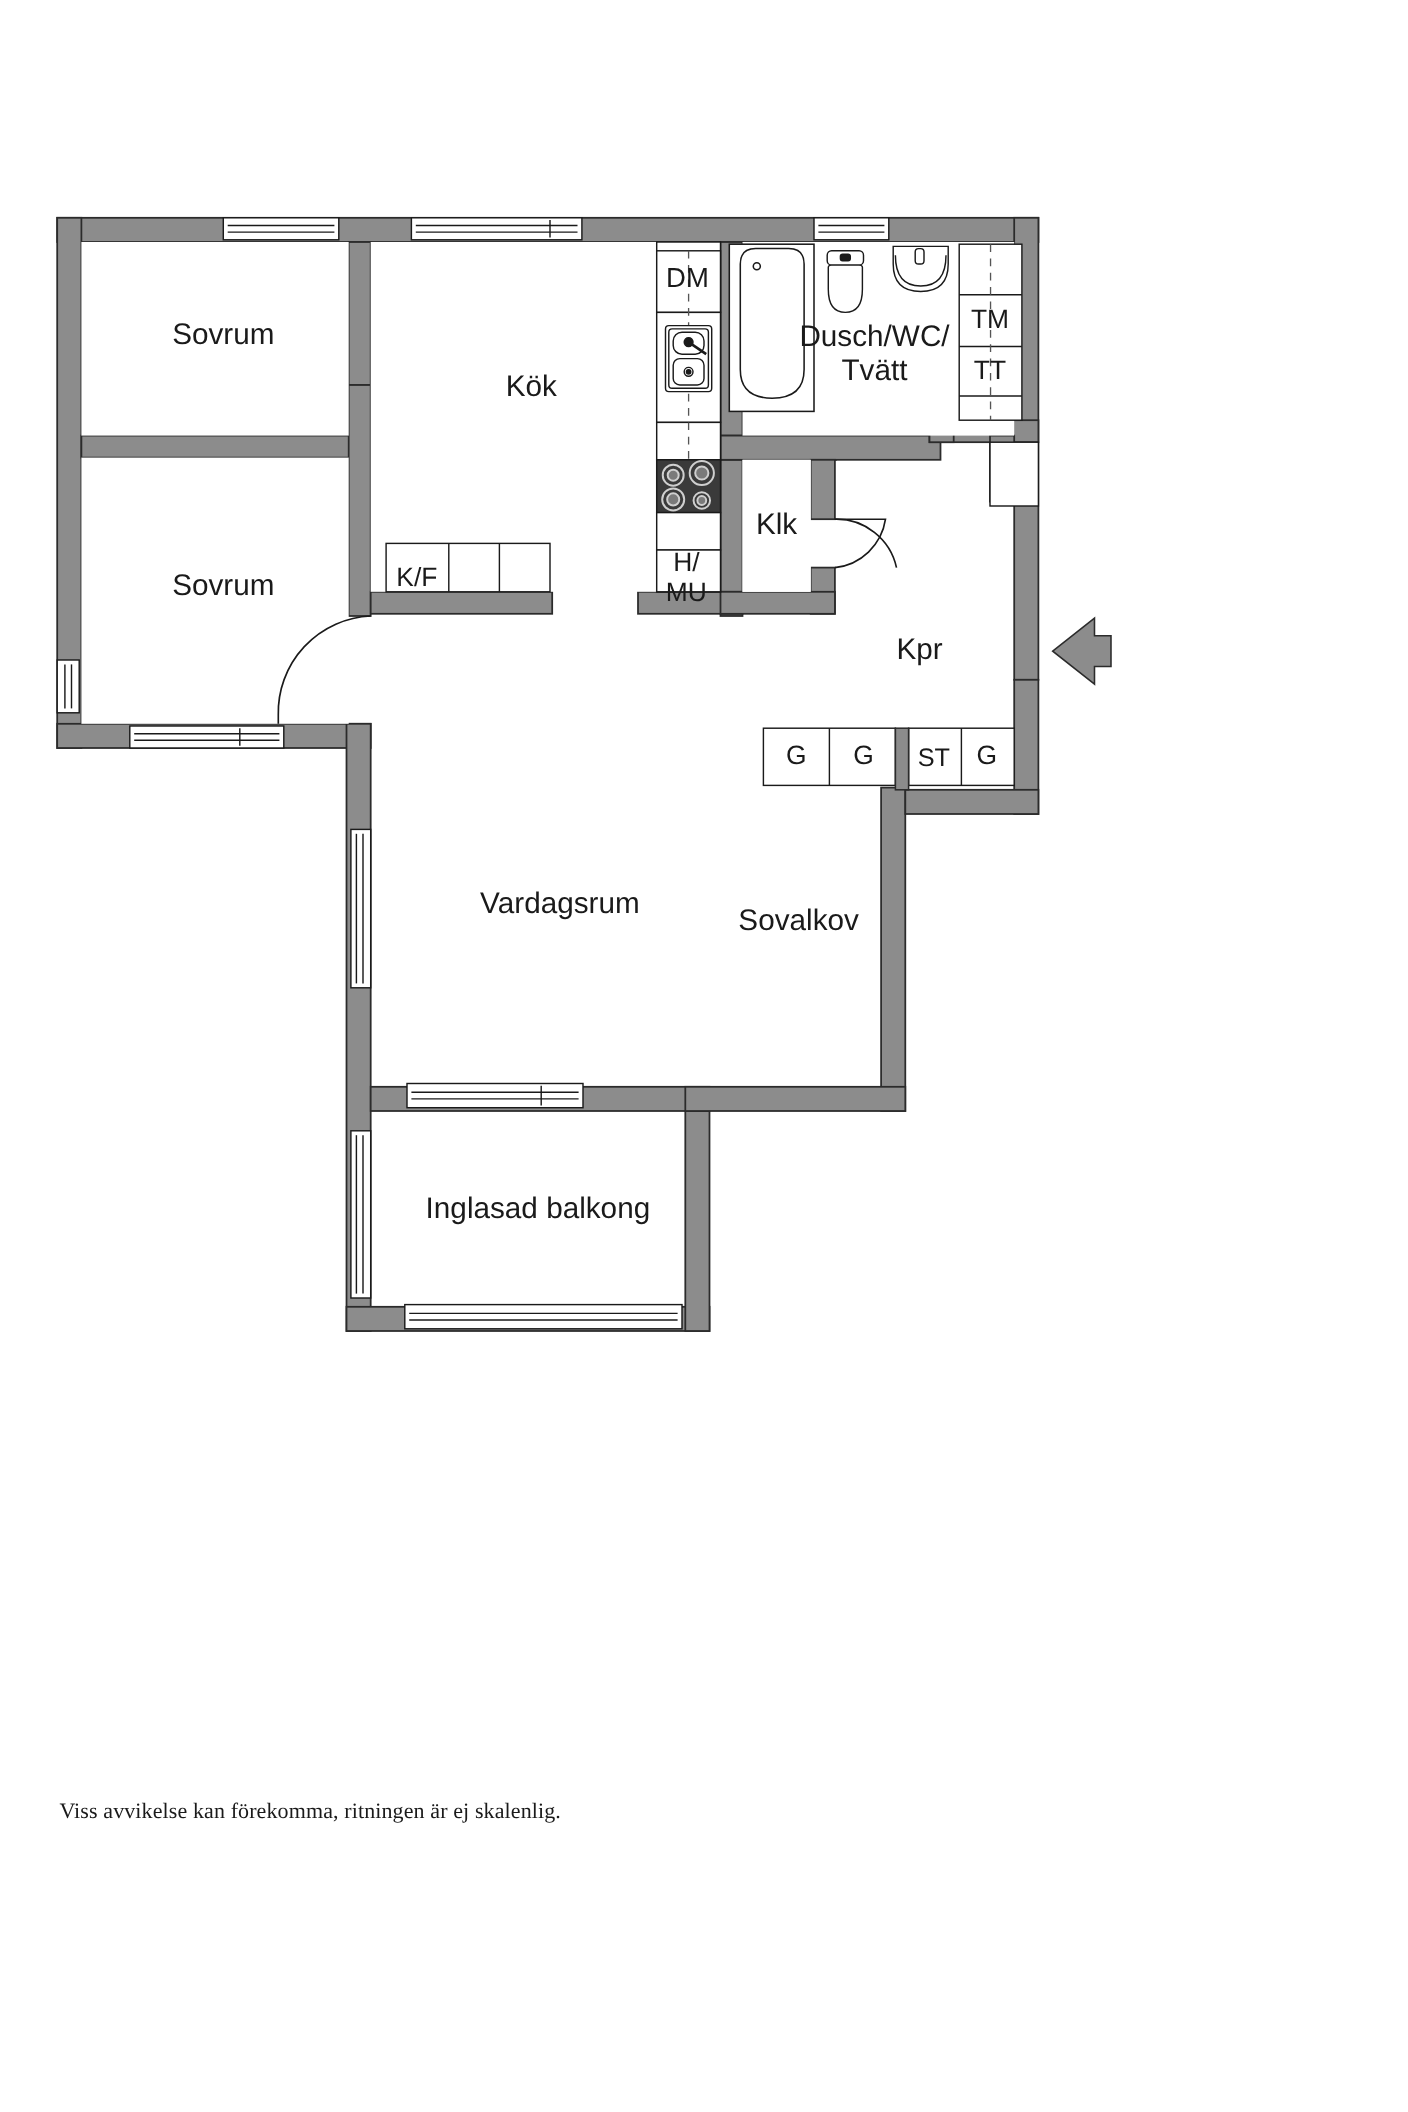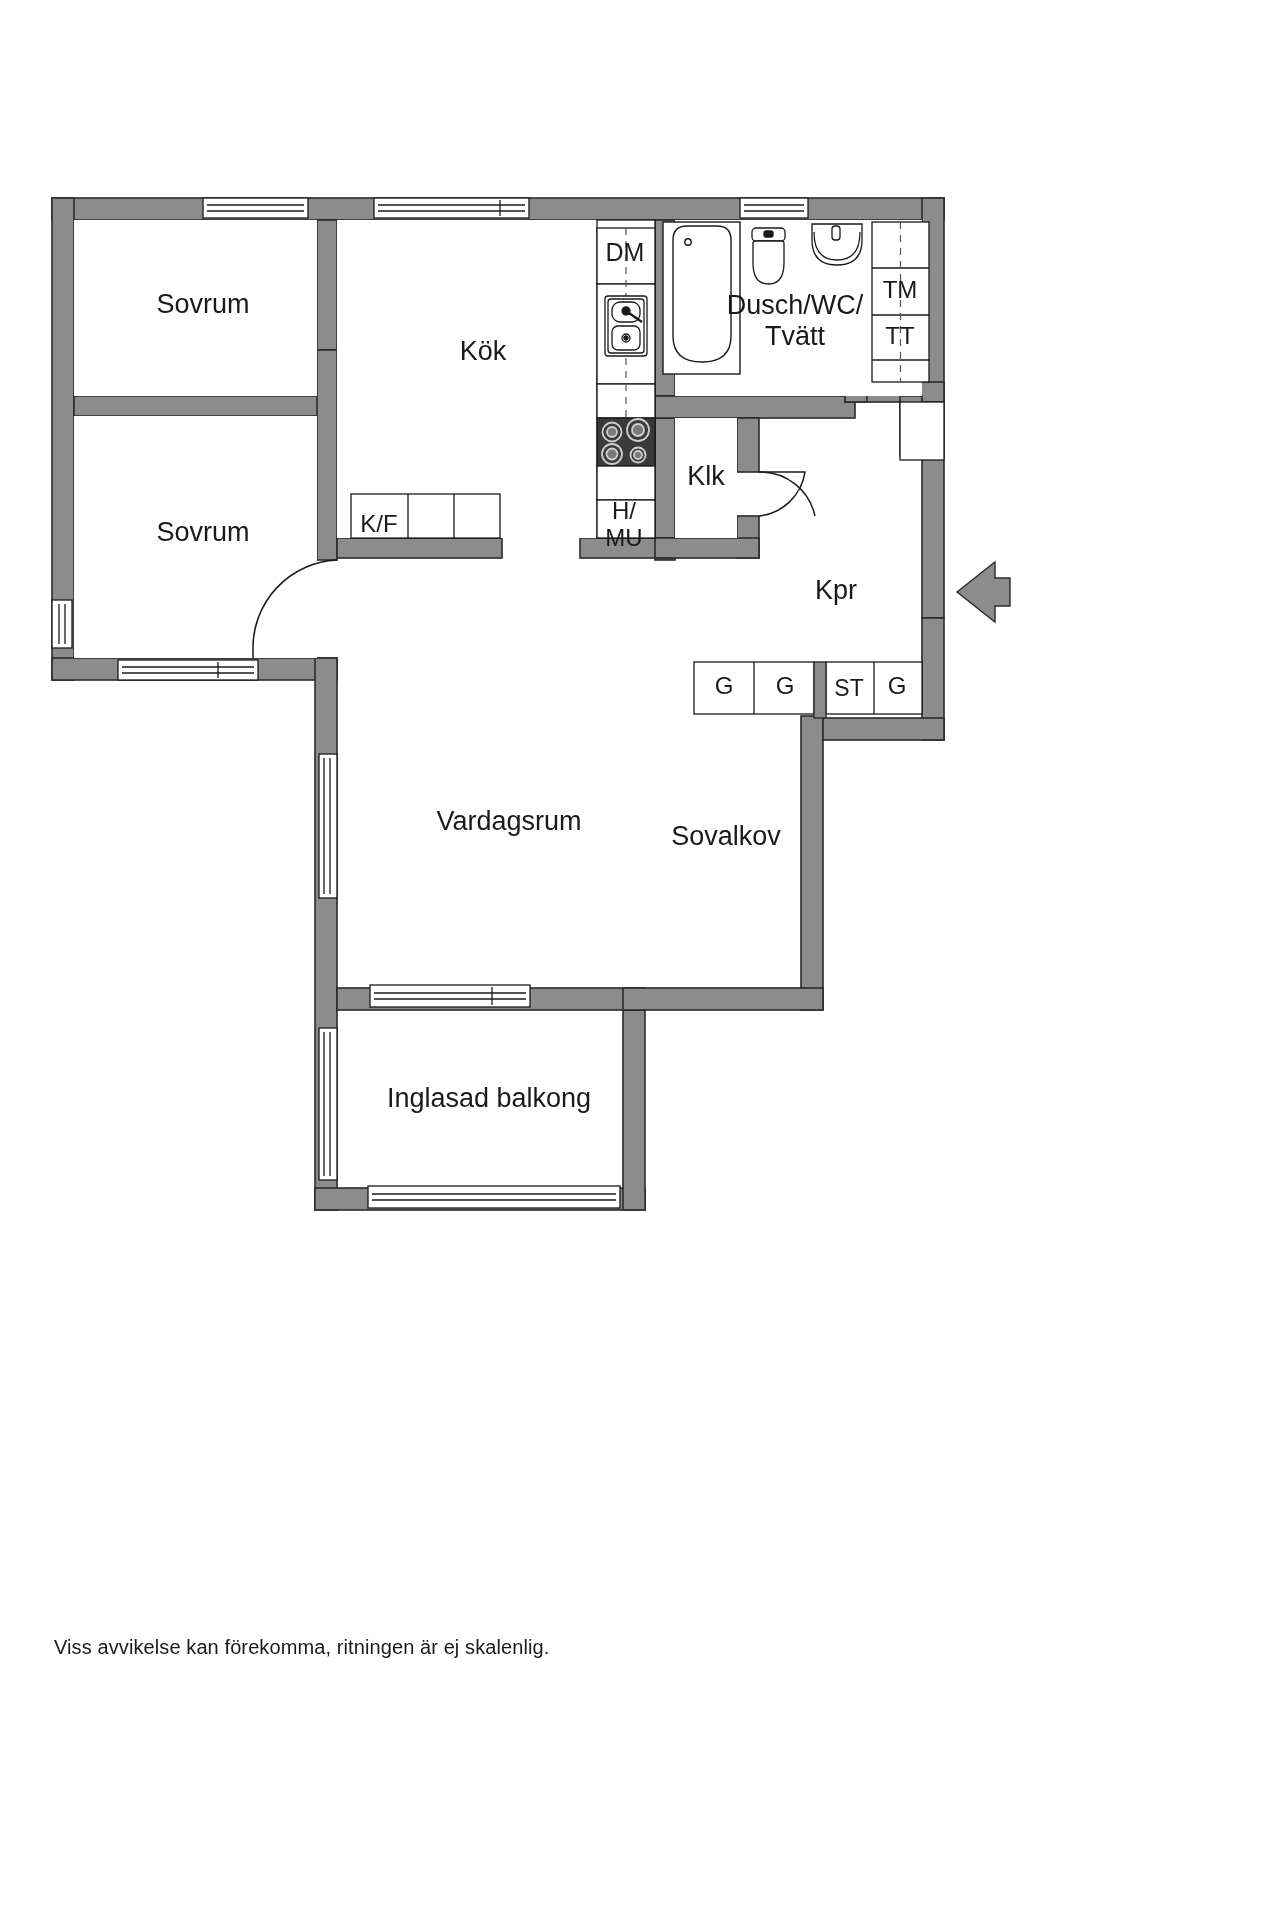--- a/index.html
+++ b/index.html
@@ -34,21 +34,21 @@
     dominant-baseline: middle;
   }
   .label-lg { font-size: 27px; }
   .label-md { font-size: 25px; }
   .label-sm { font-size: 24px; }
   .label-xs { font-size: 23px; }
   .caption-text {
     position: absolute;
     left: 54px;
     top: 1636px;
-    font-family: Liberation Sans, sans-serif;
+    font-family: Liberation Serif, serif;
     font-size: 20px;
     color: #1a1a1a;
     letter-spacing: 0.1px;
     white-space: nowrap;
   }
 </style>
 </head>
 <body>
 
 <div id="floorplan-stage">

